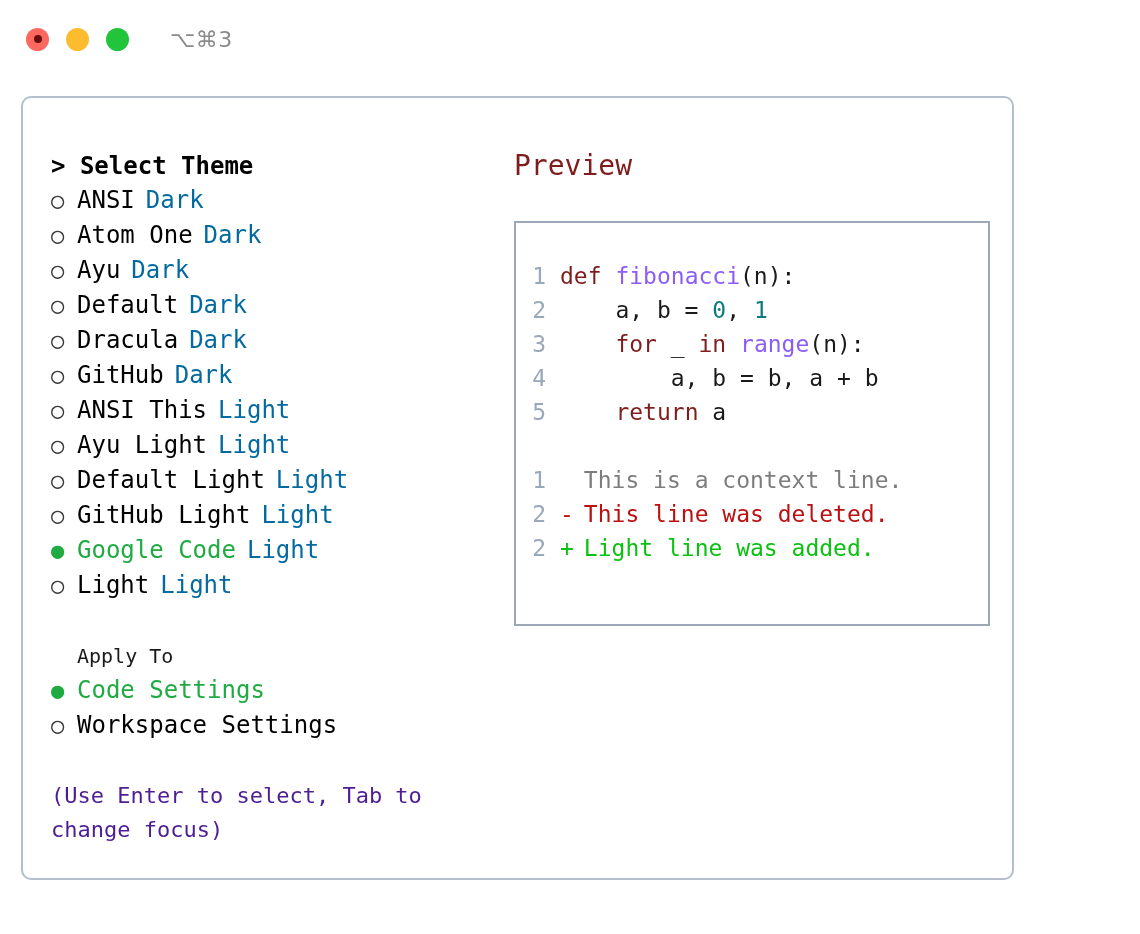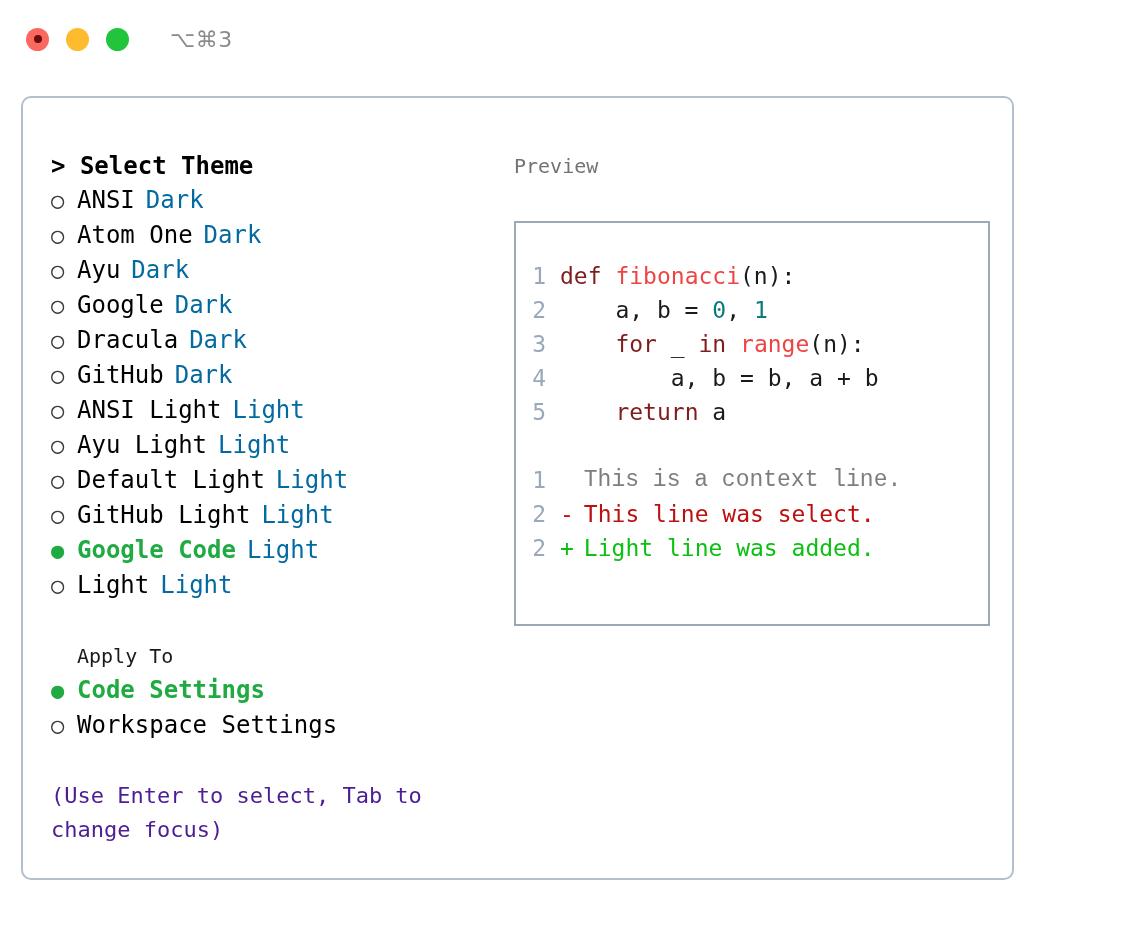--- a/index.html
+++ b/index.html
@@ -112,21 +112,21 @@
   }
   .bullet {
     width: 26px;
     flex: 0 0 26px;
     font-size: 22px;
     color: #3a3a3a;
     line-height: 34px;
   }
   .bullet.sel { color: #1faa42; }
   .opt-name { color: #000000; }
-  .opt-name.sel { color: #1faa42; font-weight: bold; }
+  .opt-name.sel { color: #1faa42; }
   .opt-tag {
     color: #0369a1;
     padding-left: 11px;
   }
 
   .group-label {
     font-size: 20px;
     color: #1a1a1a;
     line-height: 34px;
     padding-left: 26px;
@@ -139,22 +139,22 @@
     margin-top: 36px;
     font-size: 22px;
     color: #4c1d95;
     line-height: 34px;
     width: 420px;
     white-space: pre-wrap;
   }
 
   
   .preview-title {
-    font-size: 20px;
-    color: #737373;
+    font-size: 28px;
+    color: #7f1d1d;
     line-height: 34px;
     white-space: pre;
   }
   .preview-box {
     margin-top: 38px;
     width: 476px;
     height: 405px;
     border: 2px solid #9aa8b8;
     box-sizing: border-box;
     background: #ffffff;
@@ -169,26 +169,26 @@
   .ln {
     flex: 0 0 44px;
     text-align: right;
     color: #9aa8bb;
     padding-right: 14px;
     box-sizing: border-box;
   }
   .code-text { color: #1a1a1a; }
 
   .tok-kw   { color: #7f1d1d; }
-  .tok-fn   { color: #ef4444; text-align: center; }
+  .tok-fn   { color: #8b5cf6; text-align: center; }
   .tok-num  { color: #0a7b7b; }
   .tok-plain{ color: #1a1a1a; }
 
   .diff-gap { height: 34px; }
-  .diff-context { color: #7d7d7d; font-family: Liberation Mono, monospace; }
+  .diff-context { color: #7d7d7d; }
   .diff-del     { color: #bb1111; }
   .diff-add     { color: #0ac010; }
 </style>
 </head>
 <body>
 
 <div class="titlebar">
   <div class="dots">
     <span class="dot dot-red"></span>
     <span class="dot dot-yellow"></span>
@@ -201,24 +201,24 @@
   <div class="columns">
 
     <div class="col-left">
 
       <div class="heading">&gt; Select Theme</div>
 
       <div id="theme-list">
           <div class="opt"><span class="bullet">○</span><span class="opt-name">ANSI</span><span class="opt-tag">Dark</span></div>
           <div class="opt"><span class="bullet">○</span><span class="opt-name">Atom One</span><span class="opt-tag">Dark</span></div>
           <div class="opt"><span class="bullet">○</span><span class="opt-name">Ayu</span><span class="opt-tag">Dark</span></div>
-          <div class="opt"><span class="bullet">○</span><span class="opt-name">Google</span><span class="opt-tag">Dark</span></div>
+          <div class="opt"><span class="bullet">○</span><span class="opt-name">Default</span><span class="opt-tag">Dark</span></div>
           <div class="opt"><span class="bullet">○</span><span class="opt-name">Dracula</span><span class="opt-tag">Dark</span></div>
           <div class="opt"><span class="bullet">○</span><span class="opt-name">GitHub</span><span class="opt-tag">Dark</span></div>
-          <div class="opt"><span class="bullet">○</span><span class="opt-name">ANSI Light</span><span class="opt-tag">Light</span></div>
+          <div class="opt"><span class="bullet">○</span><span class="opt-name">ANSI This</span><span class="opt-tag">Light</span></div>
           <div class="opt"><span class="bullet">○</span><span class="opt-name">Ayu Light</span><span class="opt-tag">Light</span></div>
           <div class="opt"><span class="bullet">○</span><span class="opt-name">Default Light</span><span class="opt-tag">Light</span></div>
           <div class="opt"><span class="bullet">○</span><span class="opt-name">GitHub Light</span><span class="opt-tag">Light</span></div>
           <div class="opt"><span class="bullet sel">●</span><span class="opt-name sel">Google Code</span><span class="opt-tag">Light</span></div>
           <div class="opt"><span class="bullet">○</span><span class="opt-name">Light</span><span class="opt-tag">Light</span></div>
         </div>
 
       <div class="spacer-lg"></div>
 
       <div class="group-label">Apply To</div>
@@ -238,20 +238,20 @@
         <div id="code-block">
             <div class="code-line"><span class="ln">1</span><span class="code-text"><span class="tok-kw">def </span><span class="tok-fn">fibonacci</span><span class="tok-plain">(n):</span></span></div>
             <div class="code-line"><span class="ln">2</span><span class="code-text"><span class="tok-plain">    a, b = </span><span class="tok-num">0</span><span class="tok-plain">, </span><span class="tok-num">1</span></span></div>
             <div class="code-line"><span class="ln">3</span><span class="code-text"><span class="tok-plain">    </span><span class="tok-kw">for</span><span class="tok-plain"> _ </span><span class="tok-kw">in</span><span class="tok-plain"> </span><span class="tok-fn">range</span><span class="tok-plain">(n):</span></span></div>
             <div class="code-line"><span class="ln">4</span><span class="code-text"><span class="tok-plain">        a, b = b, a + b</span></span></div>
             <div class="code-line"><span class="ln">5</span><span class="code-text"><span class="tok-plain">    </span><span class="tok-kw">return</span><span class="tok-plain"> a</span></span></div>
           </div>
         <div class="diff-gap"></div>
         <div id="diff-block">
             <div class="code-line"><span class="ln">1</span><span class="diff-context" style="padding-right: 10px;"> </span><span class="diff-context">This is a context line.</span></div>
-            <div class="code-line"><span class="ln">2</span><span class="diff-del" style="padding-right: 10px;">-</span><span class="diff-del">This line was select.</span></div>
+            <div class="code-line"><span class="ln">2</span><span class="diff-del" style="padding-right: 10px;">-</span><span class="diff-del">This line was deleted.</span></div>
             <div class="code-line"><span class="ln">2</span><span class="diff-add" style="padding-right: 10px;">+</span><span class="diff-add">Light line was added.</span></div>
           </div>
       </div>
     </div>
 
   </div>
 </div>
 
 </body></html>

